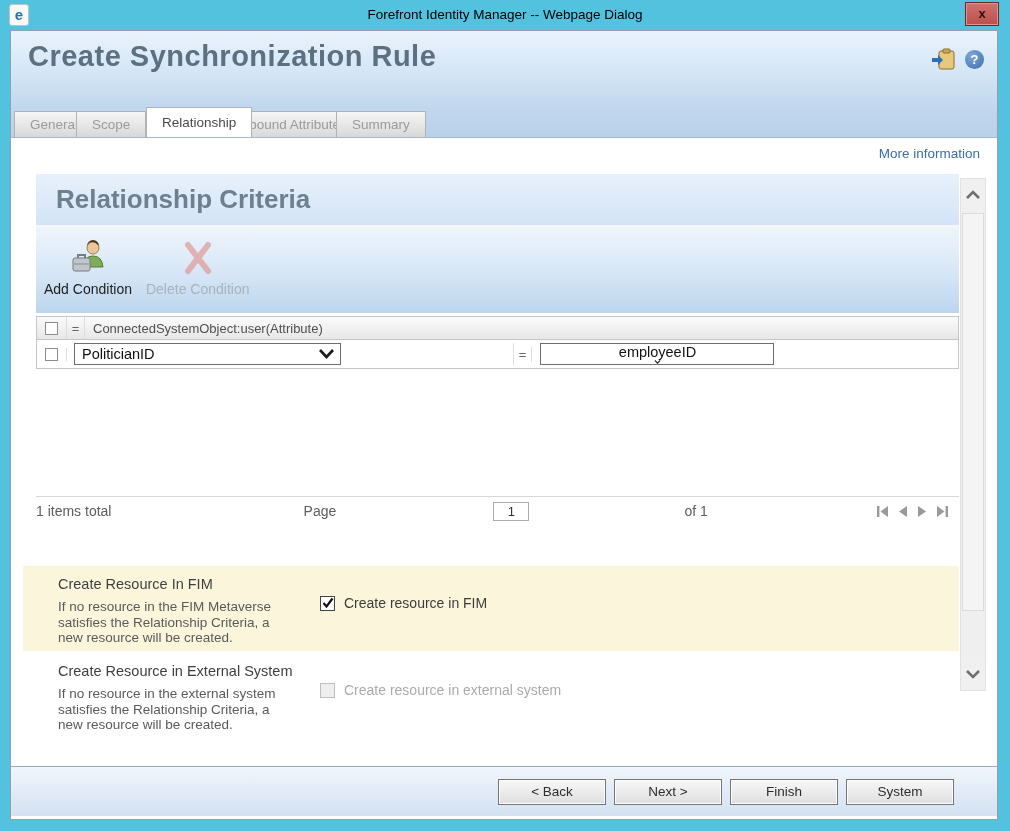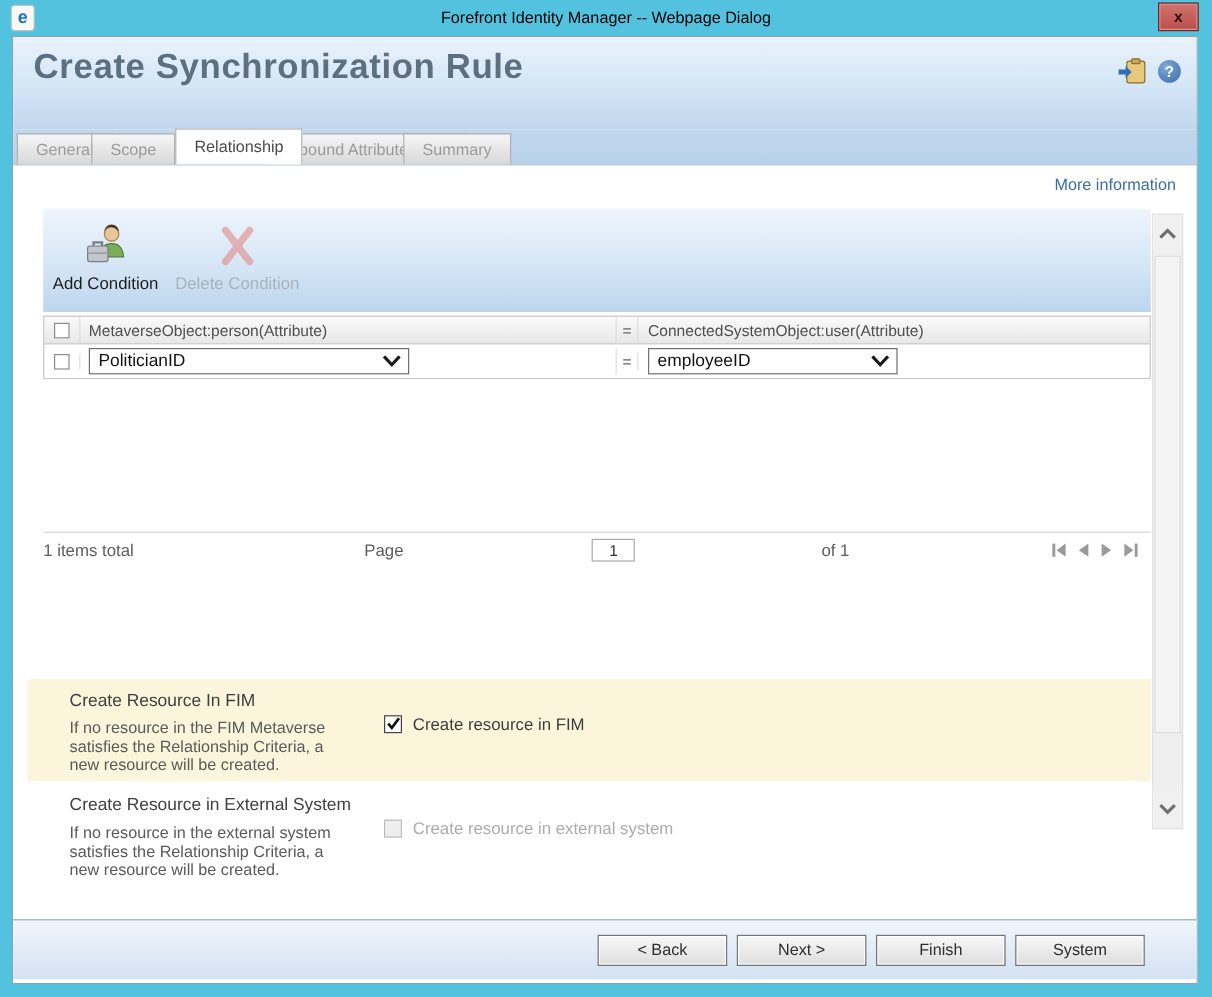--- a/index.html
+++ b/index.html
@@ -50,21 +50,21 @@
   .c-left  { width:447px; display:flex; align-items:center; padding-left:7px; border-right:1px solid #dedede; }
   .c-op    { width:18px; display:flex; align-items:center; justify-content:center; color:#666; font-size:13px; border-right:1px solid #dedede; }
   .c-right { flex:1; display:flex; align-items:center; padding-left:8px; }
   .t-head .c-left, .t-head .c-right { line-height:21px; }
 
   .cbox { width:13px; height:13px; background:#fff; border:1px solid #8c8c8c; display:inline-flex; align-items:center; justify-content:center; cursor:pointer; }
   .cbox.big { width:15px; height:15px; border-color:#444; }
   .cbox.disabled { background:#eeeeee; border-color:#bdbdbd; cursor:default; }
 
   .dropdown { height:22px; background:#fff; border:1px solid #6f6f6f; display:flex; align-items:center; justify-content:space-between; padding:0 6px 0 7px; font-size:14.5px; color:#111; cursor:pointer; }
-  .dd-left { width:267px; } .dd-right { width:208px; }
+  .dd-left { width:267px; } .dd-right { width:234px;flex-direction:column; }
 
   .t-spacer { height:127px; background:#fff; }
 
   
   .pager { height:29px; border-top:1px solid #d8d8d8; display:flex; align-items:center; justify-content:space-between; padding-right:10px; font-size:14px; color:#5d5d5d; }
   .pg-items { margin-right:42px; }
   .pg-input { width:36px; height:19px; border:1px solid #ababab; font-size:13px; text-align:center; color:#333; margin:0 5px 0 7px; font-family:"Liberation Sans",sans-serif; }
   .pg-icons { display:flex; align-items:center; gap:7px; margin-left:18px; }
   .pg-btn { width:13px; height:13px; cursor:pointer; display:flex; align-items:center; justify-content:center; }
 
@@ -123,20 +123,23 @@
       <div class="tab" style="left:65px;">Scope</div>
       <div class="tab active" style="left:115px;margin-left:20px;">Relationship</div>
       <div class="tab" style="left:211px;">Inbound Attribute Flow</div>
       <div class="tab" style="left:325px;">Summary</div>
     </div>
 
     <div class="content">
       <div class="more-info">More information</div>
 
       <div class="panel">
+        <div class="panel-hd">
+          <h2>Relationship Criteria</h2>
+        </div>
 
         <div class="toolbar">
           <div class="tool">
             <span class="ticon">
               <svg width="40" height="40" viewBox="0 0 40 40">
                 <circle cx="25" cy="10" r="6" fill="#e9c69c" stroke="#a07c4c"></circle>
                 <path d="M19 8 a6 6 0 0 1 12 0 l-2 -2 a6 5 0 0 0 -8 -1 z" fill="#4c3319"></path>
                 <path d="M15 29 q1 -11 10 -11 q9 0 10 11 z" fill="#7cae58" stroke="#567d3a"></path>
                 <rect x="5" y="20" width="17" height="13" rx="2" fill="#c2c6cb" stroke="#777d85"></rect>
                 <path d="M10 20 v-3 h7 v3" fill="none" stroke="#777d85" stroke-width="2"></path>
@@ -152,21 +155,20 @@
               </svg>
             </span>
             <span class="tlabel">Delete Condition</span>
           </div>
         </div>
 
         <div class="t-row t-head">
           <div class="c-check">
               <span class="cbox"></span>
             </div>
-          <div class="c-left">MetaverseObject:person(Attribute)</div>
           <div class="c-op">=</div>
           <div class="c-right">ConnectedSystemObject:user(Attribute)</div>
         </div>
 
         <div class="t-row t-body">
           <div class="c-check">
               <span class="cbox"></span>
             </div>
           <div class="c-left">
             <div class="dropdown dd-left">

